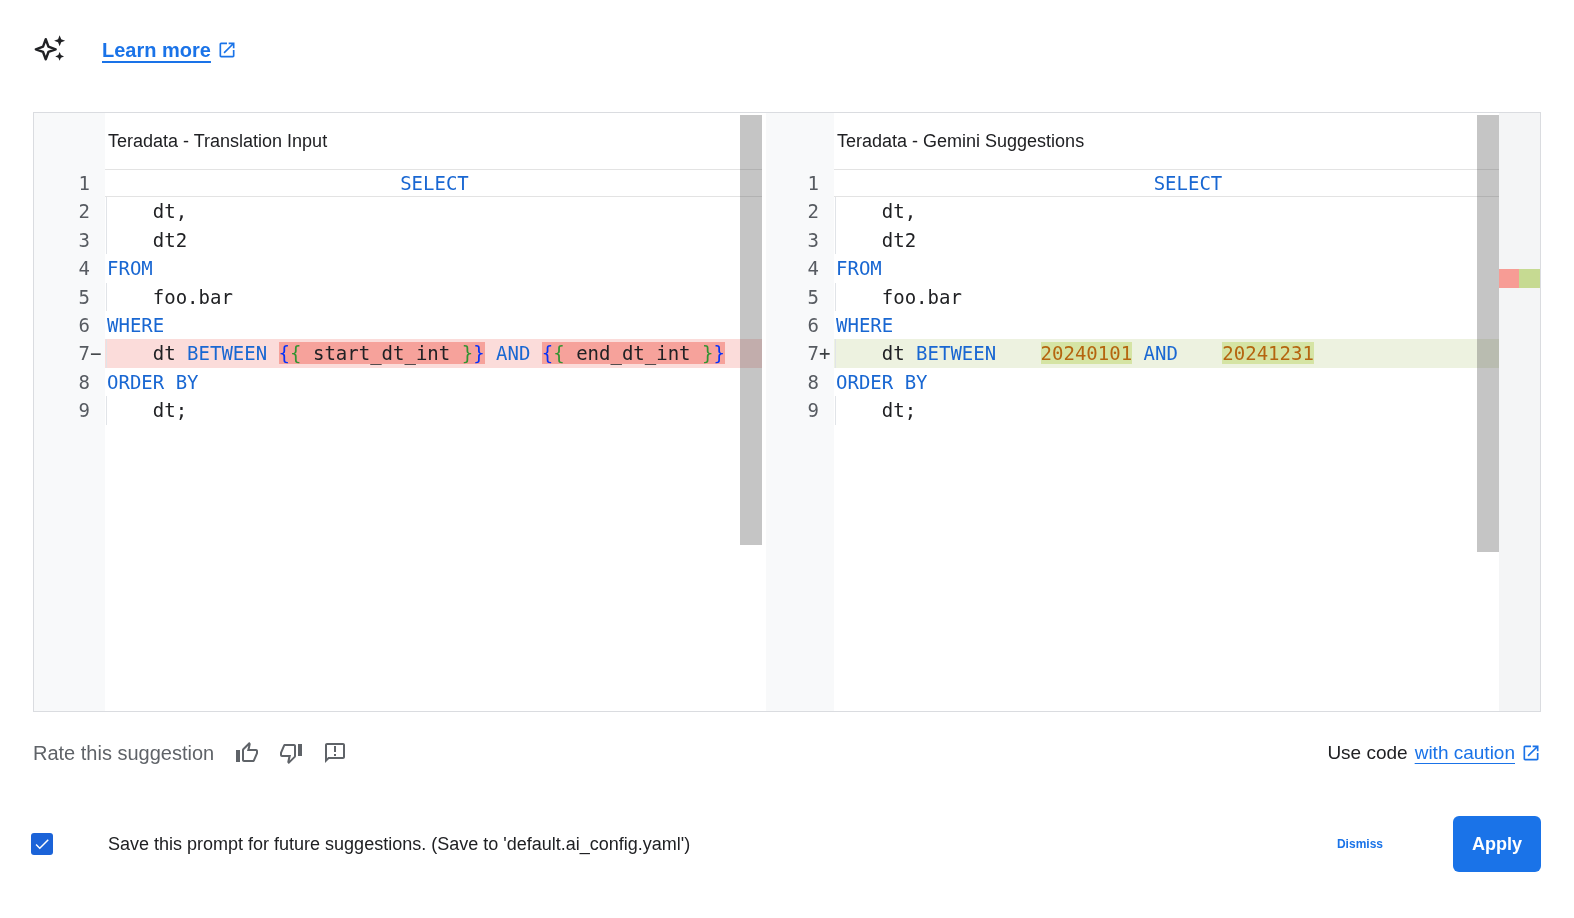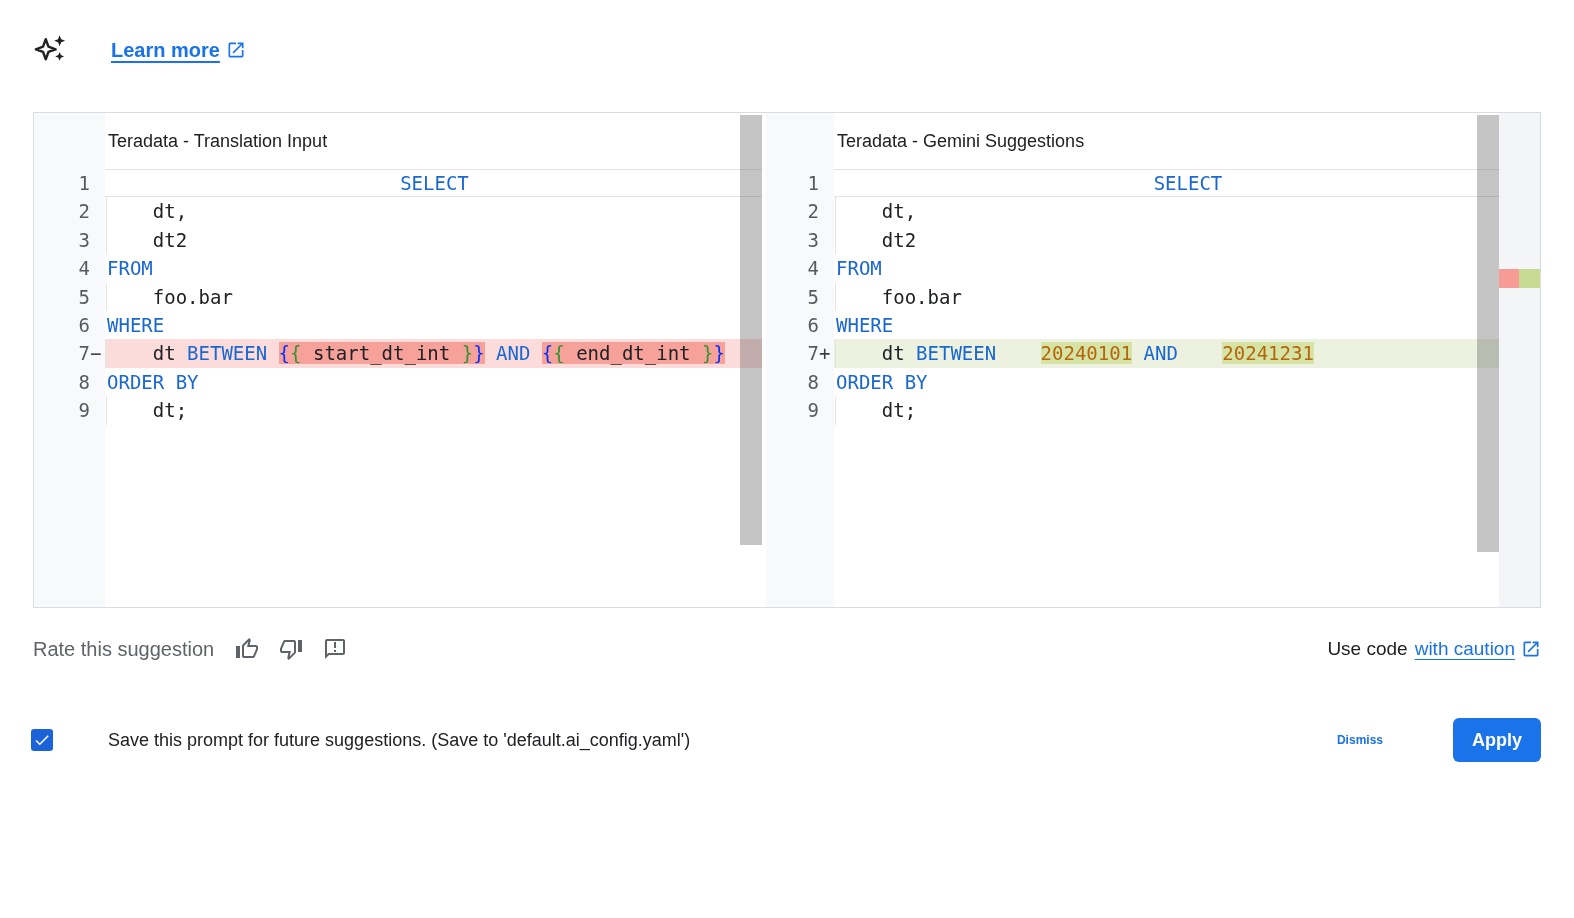--- a/index.html
+++ b/index.html
@@ -3,26 +3,26 @@
 <meta charset="utf-8">
 <style>
   * { margin:0; padding:0; box-sizing:border-box; }
   html,body { width:1574px; height:918px; background:#fff; font-family:"Liberation Sans", sans-serif; color:var(--text-primary); overflow:hidden; }
   .app { padding:0 33px; }
 
   
   .top-header { margin-top:32px; height:36px; display:flex; align-items:center; }
   .sparkle { width:34px; height:34px; flex:0 0 auto; }
   .top-title { margin-left:20px; font-size:21px; color:var(--text-primary); }
-  .learn-more { margin-left:44px; display:flex; align-items:center; cursor:pointer;text-align:right; }
+  .learn-more { margin-left:35px; display:flex; align-items:center; cursor:pointer;text-align:right; }
   .learn-more .lnk { font-size:20px; font-weight:bold; color:var(--accent); text-decoration:underline; text-underline-offset:4px; }
   .learn-more svg { margin-left:6px; }
 
   
-  .diff-box { margin-top:44px; height:496px; border:1px solid var(--border); background:#0f172a; display:flex; }
+  .diff-box { margin-top:44px; height:600px; border:1px solid var(--border); background:#0f172a; display:flex; }
   .pane { position:relative; overflow:hidden; background:#fff; height:100%; }
   .pane-left { width:728px; flex:0 0 auto; }
   .pane-divider { width:4px; background:#fff; flex:0 0 auto; }
   .pane-right { flex:1; }
   .gutter-strip { position:absolute; left:0; top:0; bottom:0; background:var(--gutter-bg); z-index:0; }
   .pane-left .gutter-strip { width:71px; }
   .pane-right .gutter-strip { width:68px; }
 
   .pane-header { position:relative; z-index:1; height:56px; display:flex; align-items:center; }
   .pane-header .gutter-cell { height:100%; }
@@ -66,21 +66,21 @@
   .use-code { margin-left:auto; display:flex; align-items:center; }
   .use-code .prefix { font-size:19px; color:var(--text-primary); margin-right:7px; }
   .use-code .lnk { font-size:19px; color:var(--accent); text-decoration:underline; text-underline-offset:4px; cursor:pointer; }
   .use-code svg { margin-left:6px; }
 
   
   .bottom-bar { margin-top:54px; height:44px; display:flex; align-items:center;gap:38px; }
   .checkbox { width:22px; height:22px; border-radius:3px; background:var(--checkbox); display:flex; align-items:center; justify-content:center; cursor:pointer; flex:0 0 auto; margin-left:-2px; }
   .save-label { margin-left:17px; font-size:18px; color:var(--text-primary); }
   .dismiss-btn { margin-left:auto; background:none; border:none; color:var(--accent); font-size:12px; font-weight:bold; font-family:"Liberation Sans", sans-serif; padding:10px 14px; cursor:pointer; }
-  .apply-btn { margin-left:18px; background:var(--accent); border:none; color:#fff; font-size:18px; font-weight:bold; font-family:"Liberation Sans", sans-serif; height:44px; padding:0 19px; border-radius:6px; cursor:pointer; }
+  .apply-btn { margin-left:18px; background:var(--accent); border:none; color:#fff; font-size:18px; font-weight:bold; font-family:"Liberation Sans", sans-serif; height:56px; padding:0 19px; border-radius:6px; cursor:pointer; }
 </style>
 </head>
 <body>
 
 <div class="app">
 
   <div class="top-header">
     <svg class="sparkle" viewBox="0 0 24 24">
       <path d="M9 4.4 L10.9 9.6 L16 11.5 L10.9 13.4 L9 18.6 L7.1 13.4 L2 11.5 L7.1 9.6 Z" fill="none" stroke="#202124" stroke-width="1.7" stroke-linejoin="round"></path>
       <path d="M18.8 1.6 L19.9 4.4 L22.7 5.5 L19.9 6.6 L18.8 9.4 L17.7 6.6 L14.9 5.5 L17.7 4.4 Z" fill="#202124"></path>

